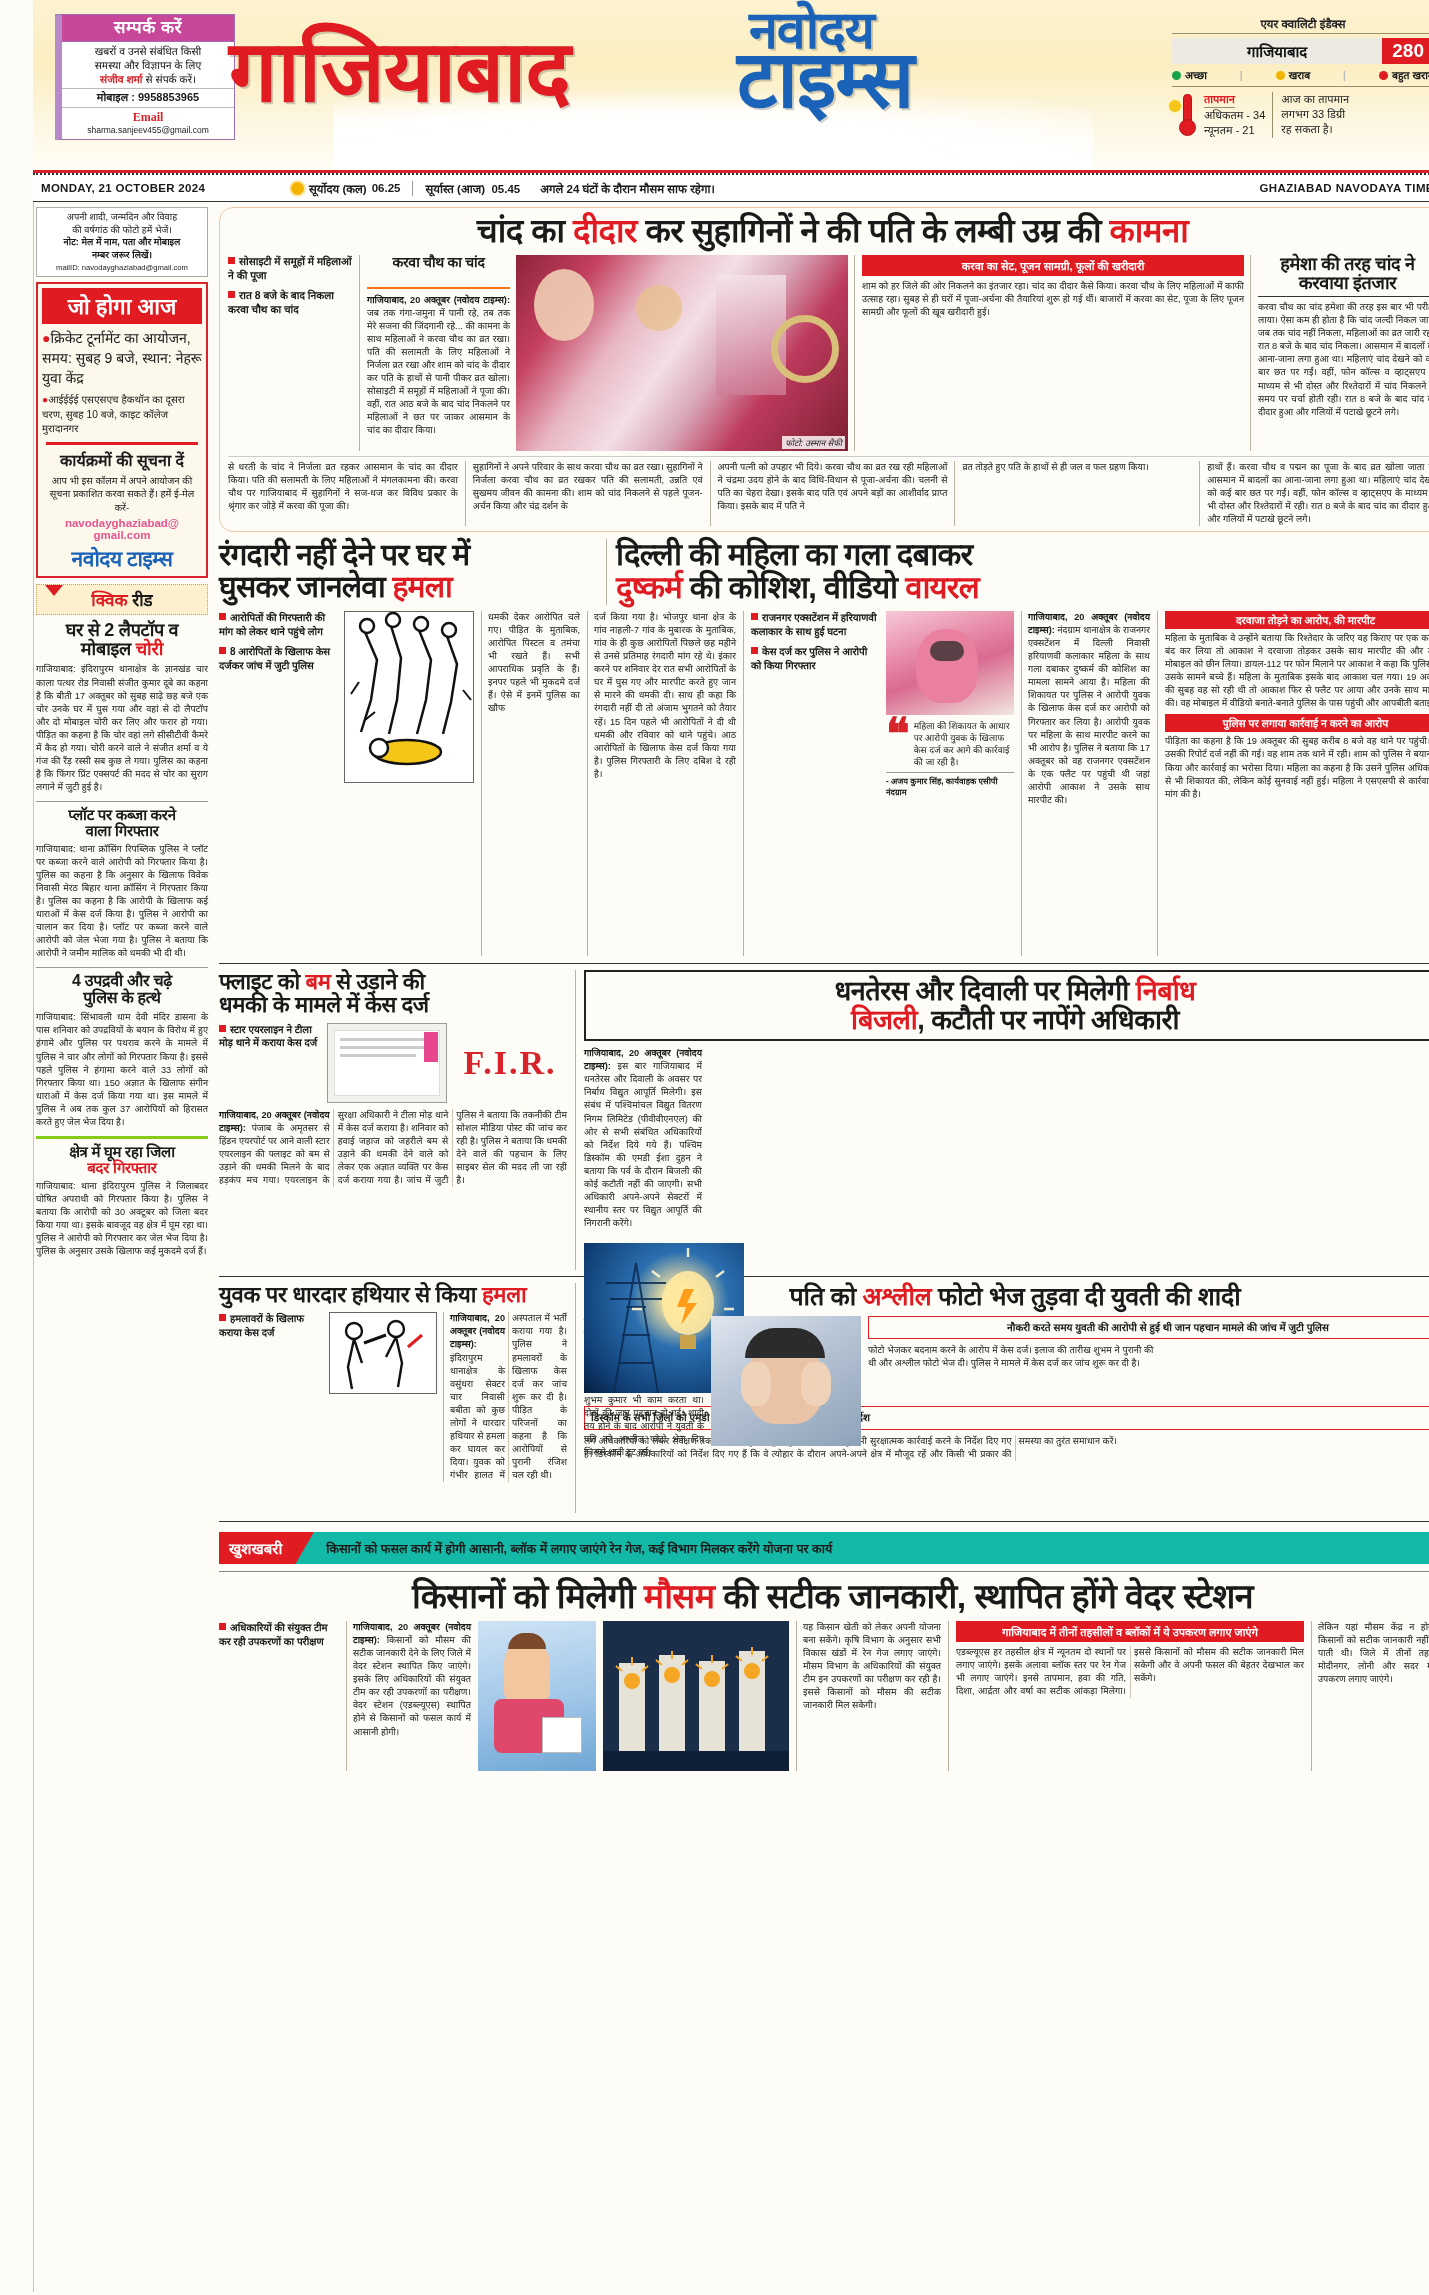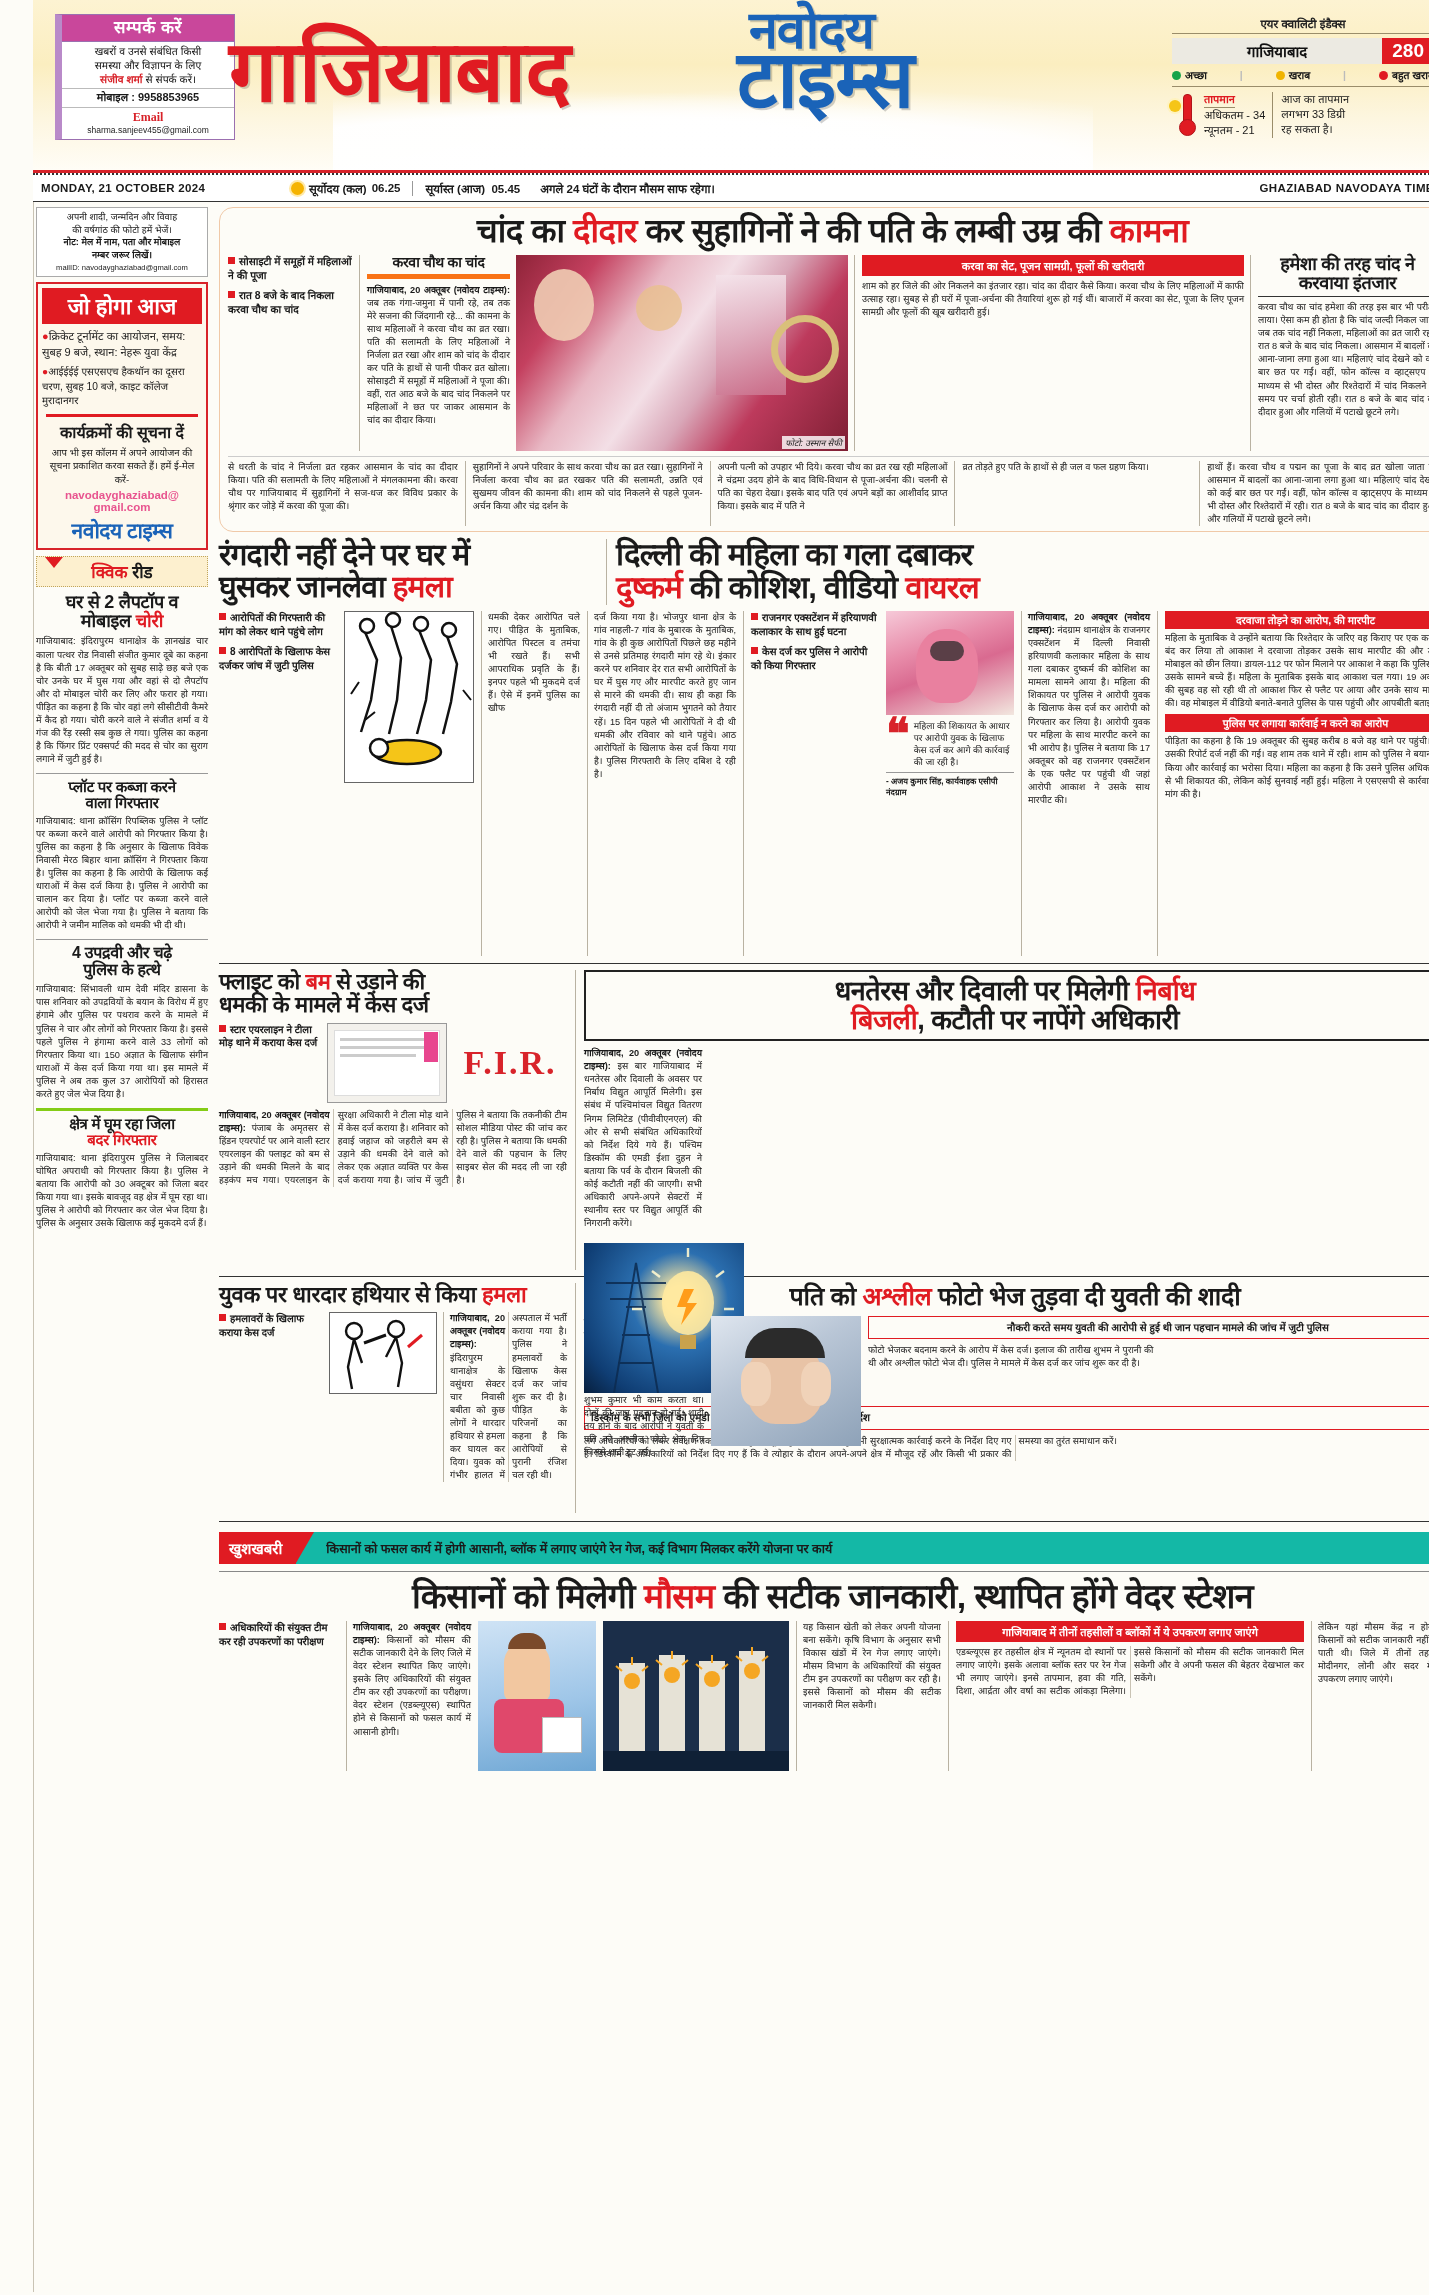--- a/index.html
+++ b/index.html
@@ -214,21 +214,21 @@
       <div style="border:1px solid #aaa;padding:3px 3px;text-align:center;font-size:9.3px;line-height:1.35;background:#fff;">
         <span>अपनी शादी, जन्मदिन और विवाह</span><br>
         <span>की वर्षगांठ की फोटो हमें भेजें।</span><br>
         <b>नोट: मेल में नाम, पता और मोबाइल</b><br>
         <b>नम्बर जरूर लिखें।</b>
         <div style="font-size:7.6px;margin-top:2px;">mailID: navodayghaziabad@gmail.com</div>
       </div>
 
       <div class="sidebox" style="margin-top:5px;padding:4px;">
         <div class="redbg" style="text-align:center;font-size:22px;font-weight:bold;padding:2px 0 4px;">जो होगा आज</div>
-        <div style="font-size:11px;line-height:1.4;margin-top:5px;">
+        <div style="font-size:14px;line-height:1.4;margin-top:5px;">
           <span class="bullet-red">●</span><span>क्रिकेट टूर्नामेंट का आयोजन, समय: सुबह 9 बजे, स्थान: नेहरू युवा केंद्र</span>
         </div>
         <div style="font-size:10.2px;line-height:1.4;margin-top:5px;">
           <span class="bullet-red">●</span><span>आईईईई एसएसएच हैकथॉन का दूसरा चरण, सुबह 10 बजे, काइट कॉलेज मुरादानगर</span>
         </div>
         <div style="border-top:3px solid #e01b22;margin:6px 4px 4px;"></div>
         <div style="text-align:center;font-size:16px;font-weight:bold;">कार्यक्रमों की सूचना दें</div>
         <div style="text-align:center;font-size:9.6px;line-height:1.4;margin-top:3px;">आप भी इस कॉलम में अपने आयोजन की सूचना प्रकाशित करवा सकते हैं। हमें ई-मेल करें-</div>
         <div style="text-align:center;font-size:11.5px;font-weight:bold;color:#e8548f;margin-top:3px;">navodayghaziabad@</div>
         <div style="text-align:center;font-size:11.5px;font-weight:bold;color:#e8548f;">gmail.com</div>
@@ -284,21 +284,21 @@
 
         <div class="flexrow" style="margin-top:6px;gap:6px;">
 
           <div style="width:125px;flex:none;font-size:10.4px;line-height:1.35;font-weight:bold;">
             <div style="margin-bottom:6px;"><span class="redsq"></span><span>सोसाइटी में समूहों में महिलाओं ने की पूजा</span></div>
             <div><span class="redsq"></span><span>रात 8 बजे के बाद निकला करवा चौथ का चांद</span></div>
           </div>
 
           <div style="width:150px;flex:none;" class="vline">
             <div style="padding-left:7px;">
-              <div class="hl" style="font-size:14px;text-align:center;border-bottom:5px solid #f97316;padding-bottom:4px;">करवा चौथ का चांद</div>
+              <div class="hl" style="font-size:14px;text-align:center;border-bottom:2px solid #f97316;padding-bottom:17px;">करवा चौथ का चांद</div>
               <div class="body-t" style="margin-top:5px;"><b>गाजियाबाद, 20 अक्तूबर (नवोदय टाइम्स):</b> <span>जब तक गंगा-जमुना में पानी रहे, तब तक मेरे सजना की जिंदगानी रहे... की कामना के साथ महिलाओं ने करवा चौथ का व्रत रखा। पति की सलामती के लिए महिलाओं ने निर्जला व्रत रखा और शाम को चांद के दीदार कर पति के हाथों से पानी पीकर व्रत खोला। सोसाइटी में समूहों में महिलाओं ने पूजा की। वहीं, रात आठ बजे के बाद चांद निकलने पर महिलाओं ने छत पर जाकर आसमान के चांद का दीदार किया।</span></div>
             </div>
           </div>
 
           <div class="photo" style="width:332px;height:196px;flex:none;background:linear-gradient(125deg,#8e2338 0%,#c4405f 18%,#e8b7c3 34%,#f3dfe6 48%,#d9a7b8 60%,#bd3a5c 74%,#7e1f33 100%);">
             <div style="position:absolute;left:18px;top:14px;width:60px;height:72px;border-radius:50%;background:#f0cdb4;opacity:.9;"></div>
             <div style="position:absolute;left:120px;top:30px;width:46px;height:46px;border-radius:50%;background:#e8c08a;opacity:.75;"></div>
             <div style="position:absolute;left:200px;top:20px;width:70px;height:120px;background:linear-gradient(180deg,#f4e3ea,#cf7d97);opacity:.8;"></div>
             <div style="position:absolute;left:255px;top:60px;width:54px;height:54px;border-radius:50%;border:7px solid #d9c07a;"></div>
             <span class="cap">फोटो: उस्मान सैफी</span>

